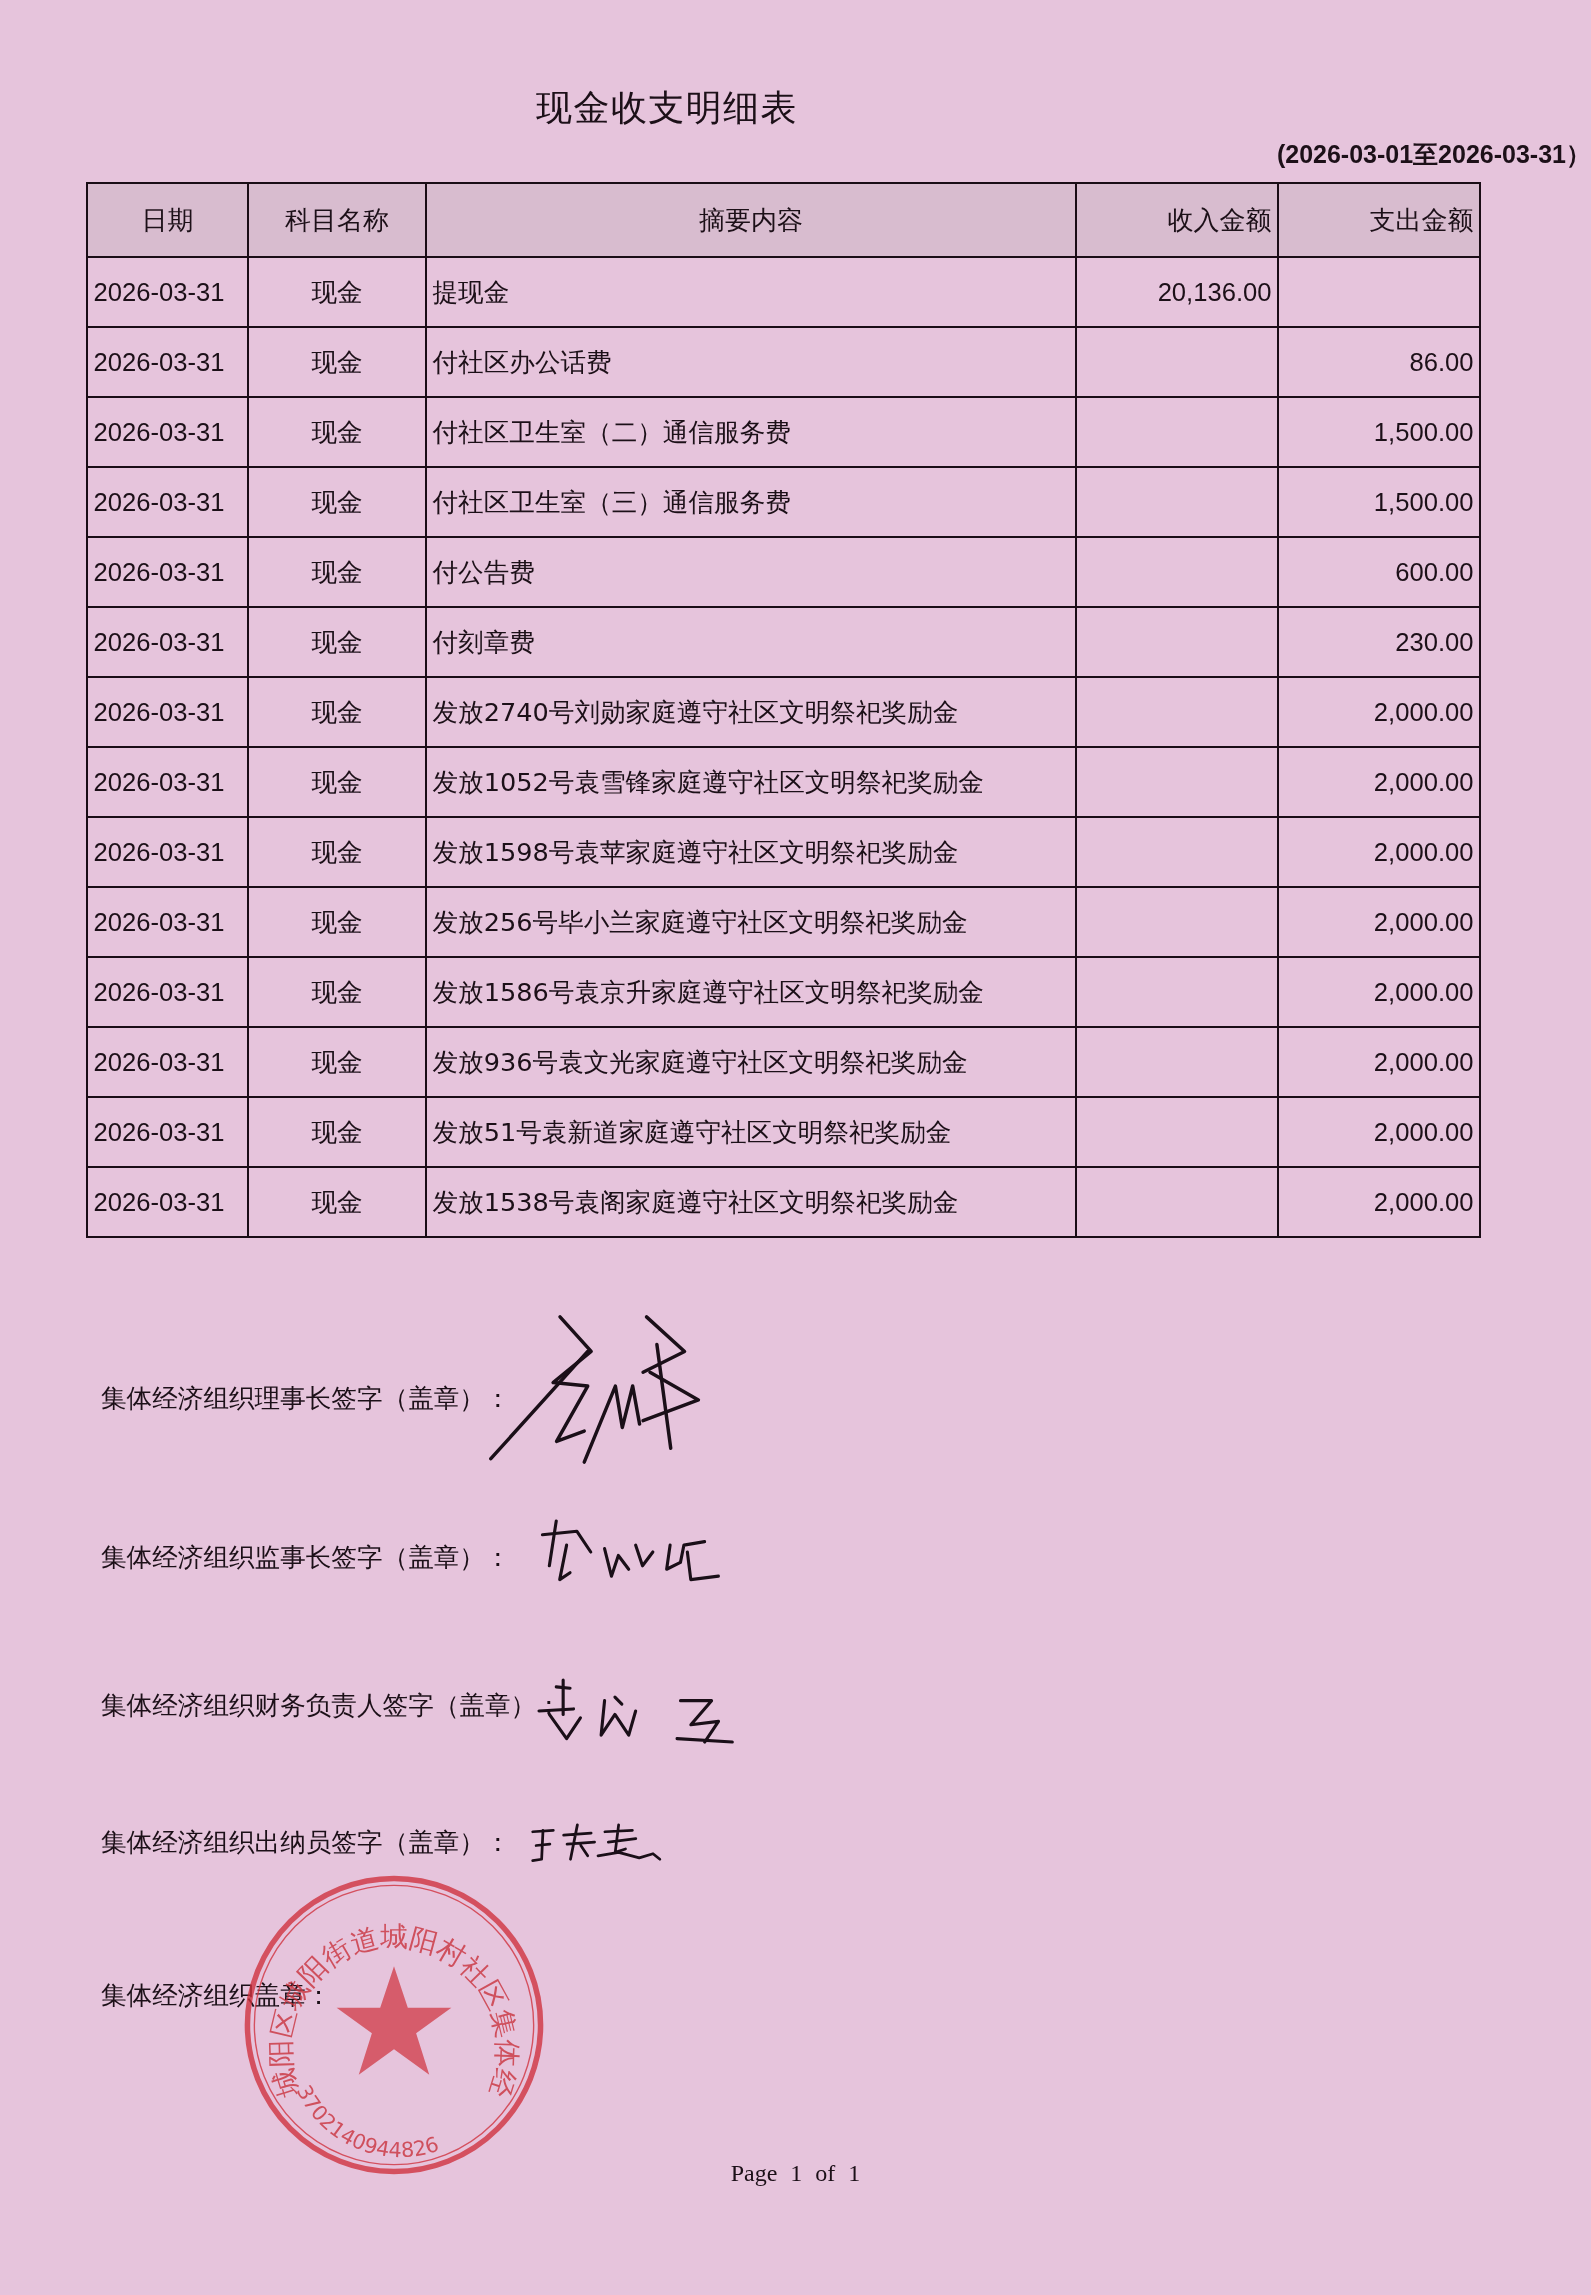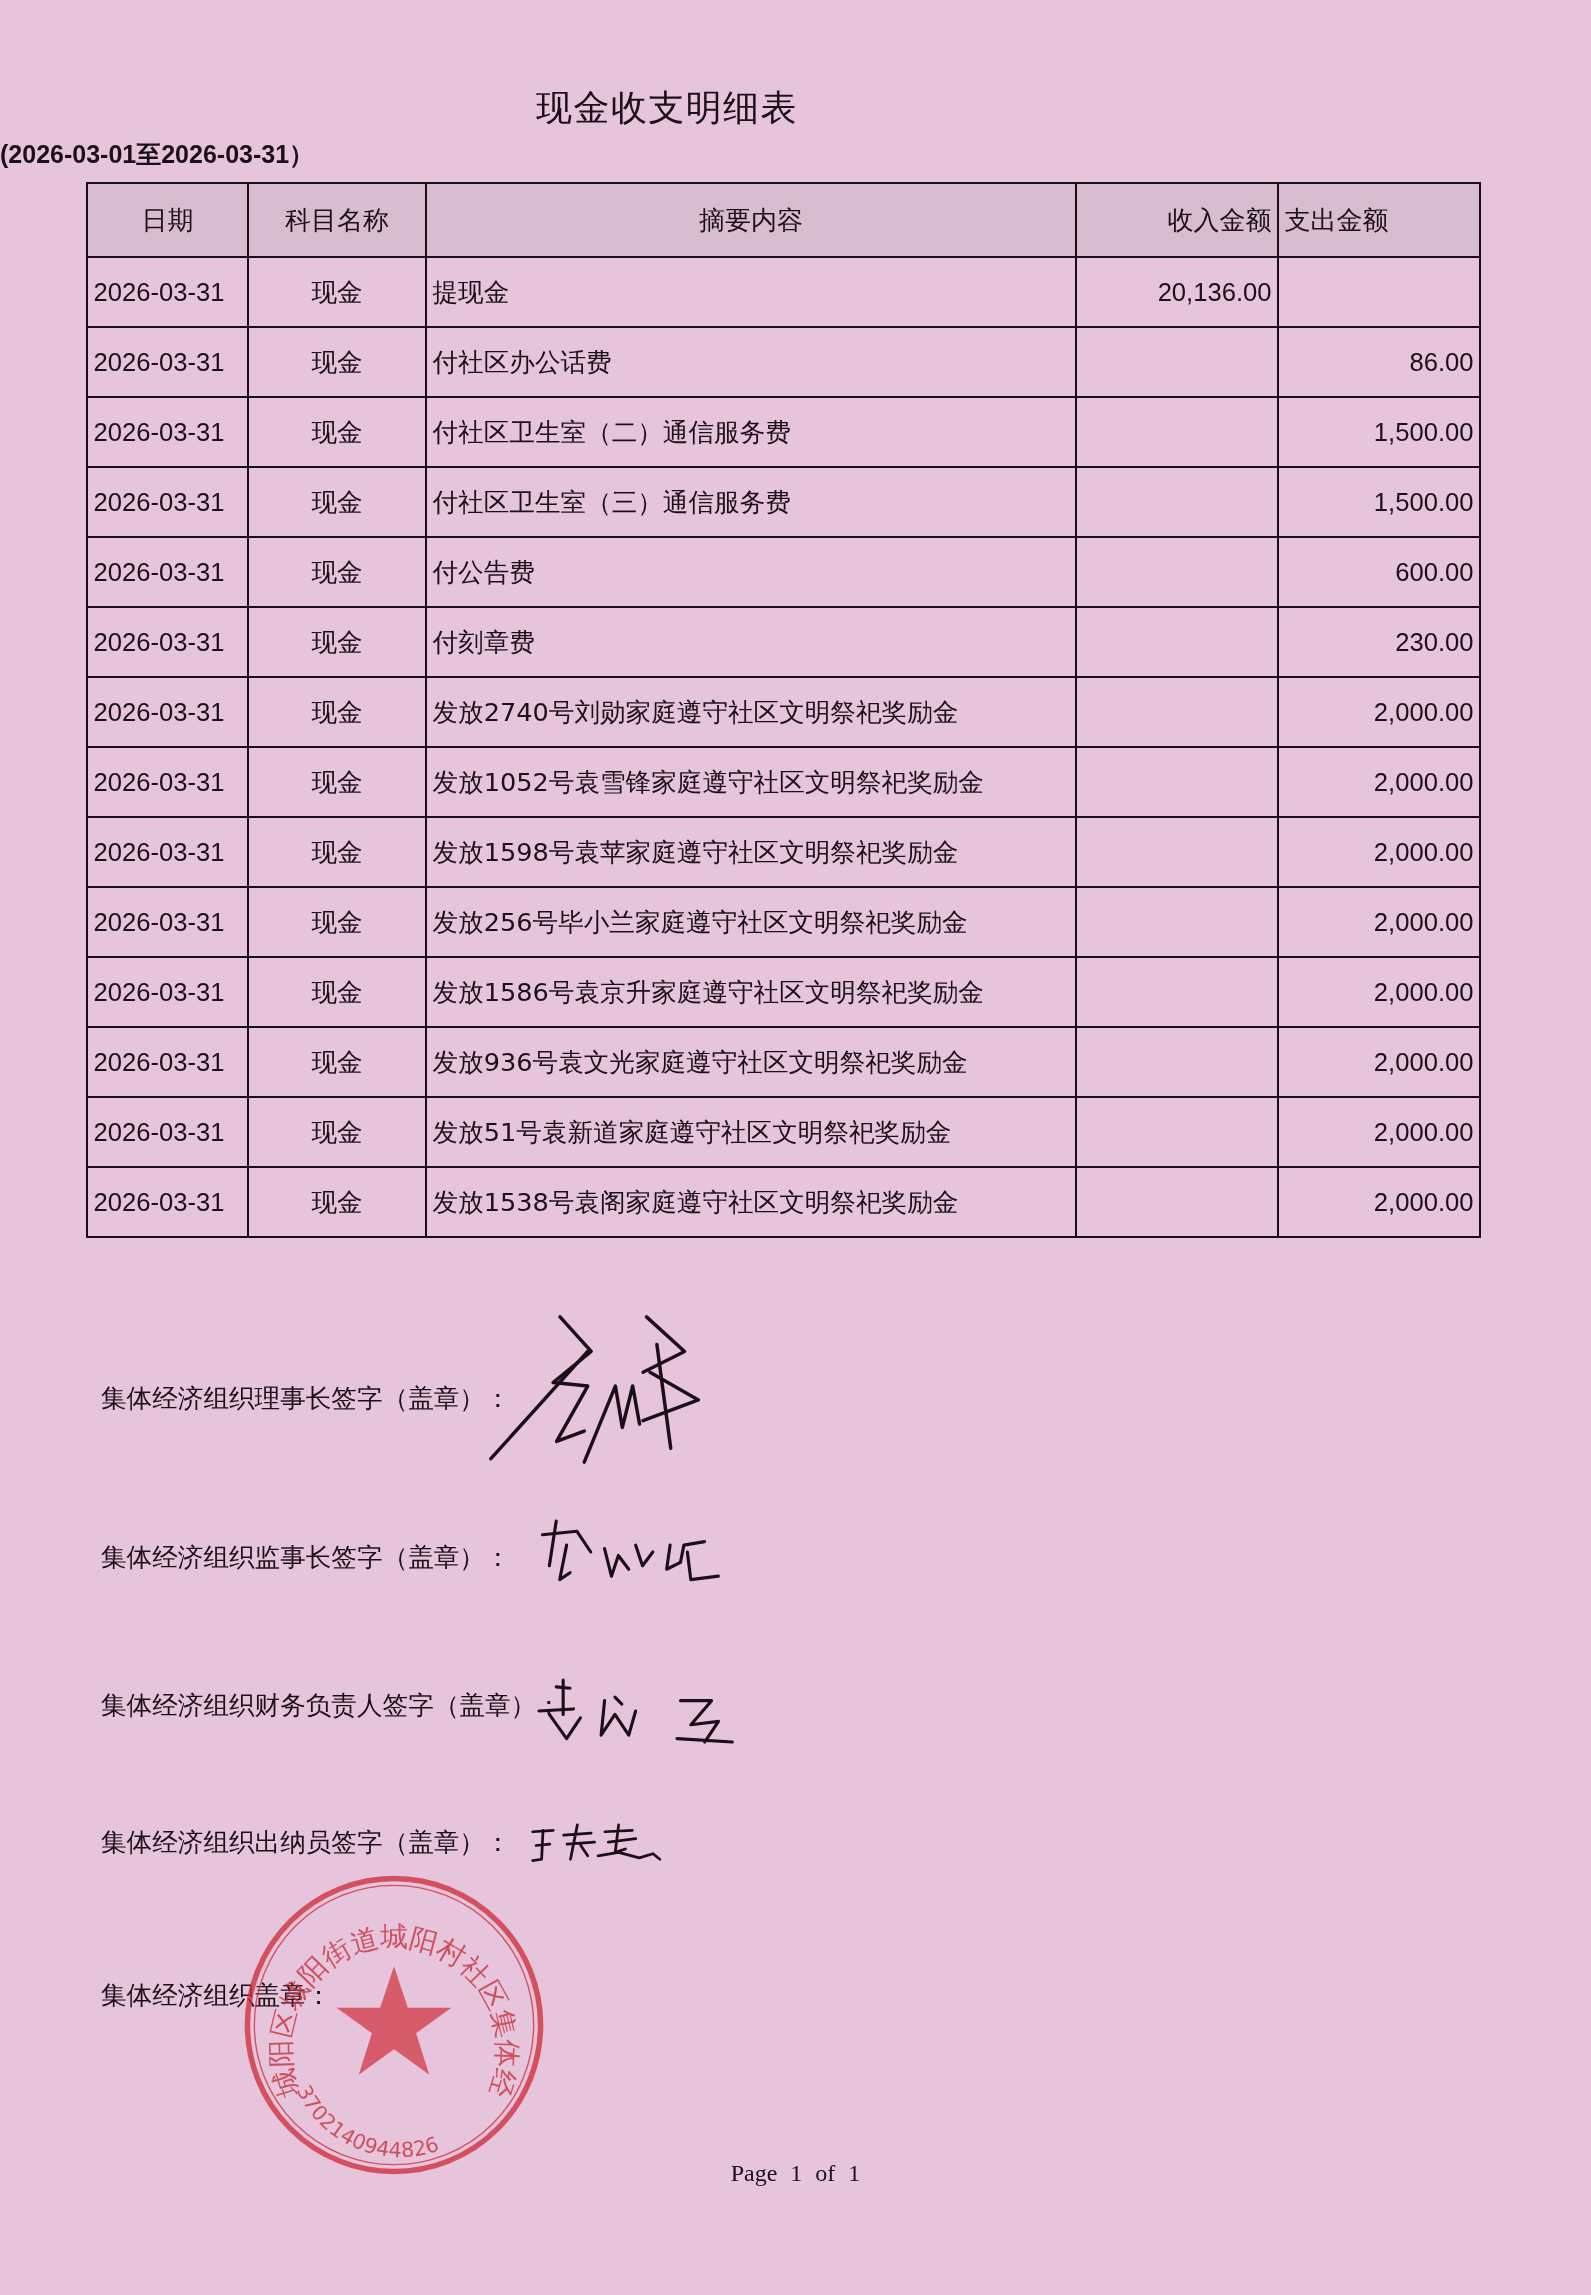--- a/index.html
+++ b/index.html
@@ -23,21 +23,21 @@
       text-align: center;
       font-size: 36px;
       font-weight: 400;
       letter-spacing: 1.4px;
     }
     .page-subtitle {
       position: absolute;
       top: 138px;
       left: 0;
       width: 1591px;
-      text-align: left;
+      text-align: right;
       font-size: 25px;
       font-weight: 700;
       font-family: "Liberation Sans", "DejaVu Sans", sans-serif;
     }
     table.ledger {
       position: absolute;
       top: 182px;
       left: 86px;
       width: 1392px;
       border-collapse: collapse;
@@ -60,21 +60,21 @@
       font-size: 26px;
     }
     col.c-date { width: 161px; }
     col.c-subj { width: 178px; }
     col.c-desc { width: 650px; }
     col.c-inc { width: 202px; }
     col.c-exp { width: 202px; }
     th.h-date, th.h-subj { text-align: center; }
     th.h-desc { text-align: center; padding-left: 83px; }
     th.h-inc { text-align: right; padding-right: 30px; }
-    th.h-exp { text-align: left; }
+    th.h-exp { text-align: right; }
     td.date {
       font-family: "Liberation Sans", sans-serif;
       font-size: 25.6px;
       text-align: left;
       padding-left: 2.8px;
       padding-bottom: 9.7px;
     }
     td.subj { text-align: center; }
     td.desc { text-align: left; padding-left: 4.1px; border-radius: 25px; }
     td.num {

